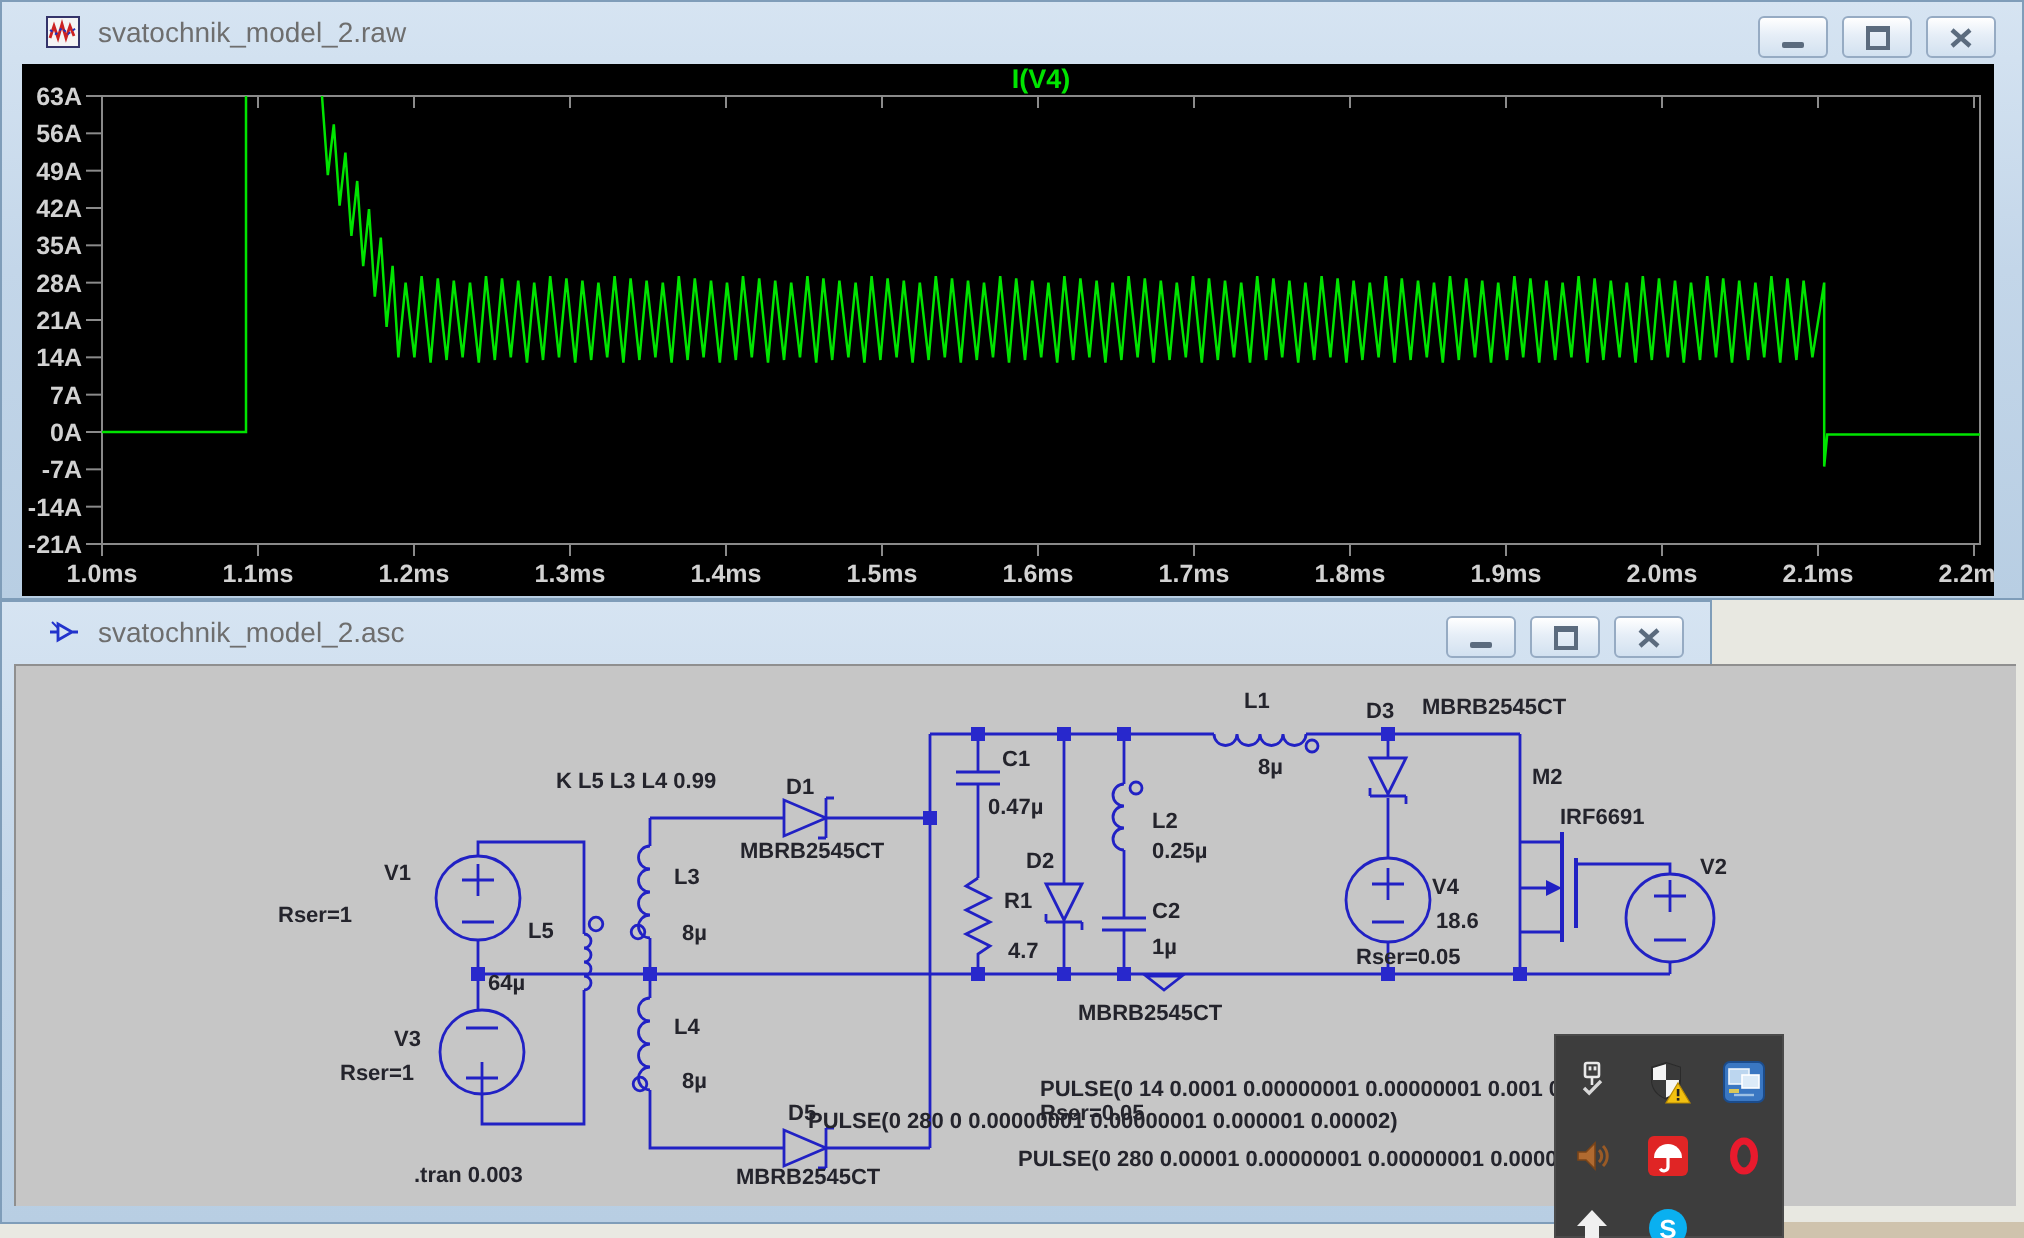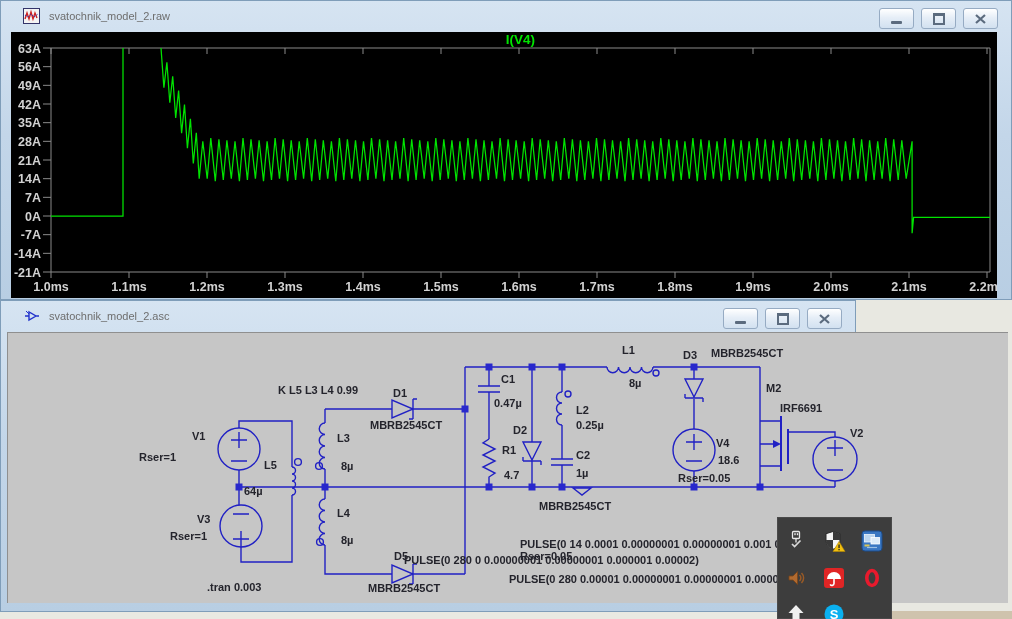--- a/index.html
+++ b/index.html
@@ -3,21 +3,21 @@
 <meta charset="utf-8">
 <style>
   html,body{margin:0;padding:0;}
   body{width:1012px;height:619px;position:relative;overflow:hidden;background:#e8e8e1;
        font-family:"Liberation Sans",sans-serif;}
   .window{position:absolute;box-sizing:border-box;
        background:linear-gradient(180deg,#d6e4f2 0%,#c3d6e9 45%,#b8cee3 100%);
        border:1px solid #7f9db9;}
   .titlebar{position:relative;height:30px;display:flex;align-items:center;}
   .wicon{margin-left:22px;width:17px;height:16px;display:inline-block;}
-  .wtitle{margin-left:9px;font-size:11px;color:#6e6e6e;}
+  .wtitle{margin-left:9px;font-size:14px;color:#6e6e6e;}
   .win-controls{position:absolute;right:13px;top:7px;display:flex;gap:7px;}
   .win-btn{width:33px;height:19px;border:1px solid #96abc3;border-radius:3px;
        background:linear-gradient(180deg,#ffffff 0%,#e6eef7 45%,#d2e1f0 100%);
        display:flex;align-items:center;justify-content:center;}
   .g-min{width:11px;height:3px;background:#5b6b7e;border-radius:1px;margin-top:7px;}
   .g-res{width:8px;height:7px;border:2px solid #5b6b7e;border-top-width:3px;background:transparent;}
   .plot-area{position:absolute;left:10px;top:31px;width:986px;height:266px;background:#000;}
   .plot-area svg{display:block;width:100%;height:100%;}
   .schem-area{position:absolute;left:6px;top:31px;width:1000px;height:270px;background:#c6c6c6;
        border-top:1px solid #8f8f8f;border-left:1px solid #8f8f8f;}

